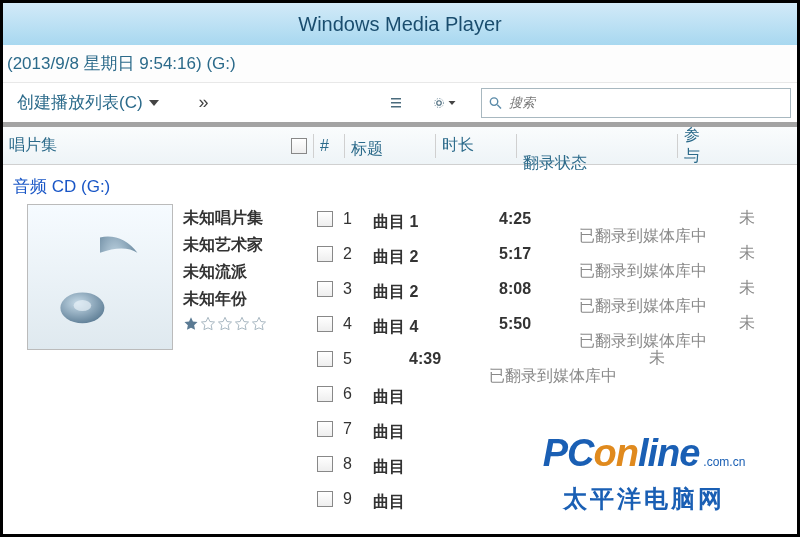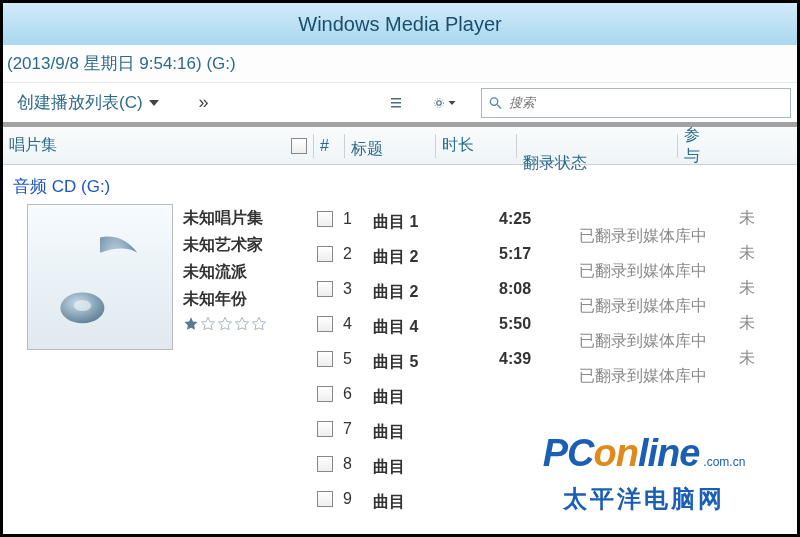--- a/index.html
+++ b/index.html
@@ -331,21 +331,20 @@
           <div class="col col-title">曲目 4</div>
           <div class="col col-duration">5:50</div>
           <div class="col col-status">已翻录到媒体库中</div>
           <div class="col col-participant">未</div>
         </div>
         <div class="track-row">
           <div class="col col-checkbox">
             <span class="checkbox"></span>
           </div>
           <div class="col col-num">5</div>
-          <div class="col col-title">曲目 5</div>
           <div class="col col-duration">4:39</div>
           <div class="col col-status">已翻录到媒体库中</div>
           <div class="col col-participant">未</div>
         </div>
         <div class="track-row">
           <div class="col col-checkbox">
             <span class="checkbox"></span>
           </div>
           <div class="col col-num">6</div>
           <div class="col col-title">曲目</div>

